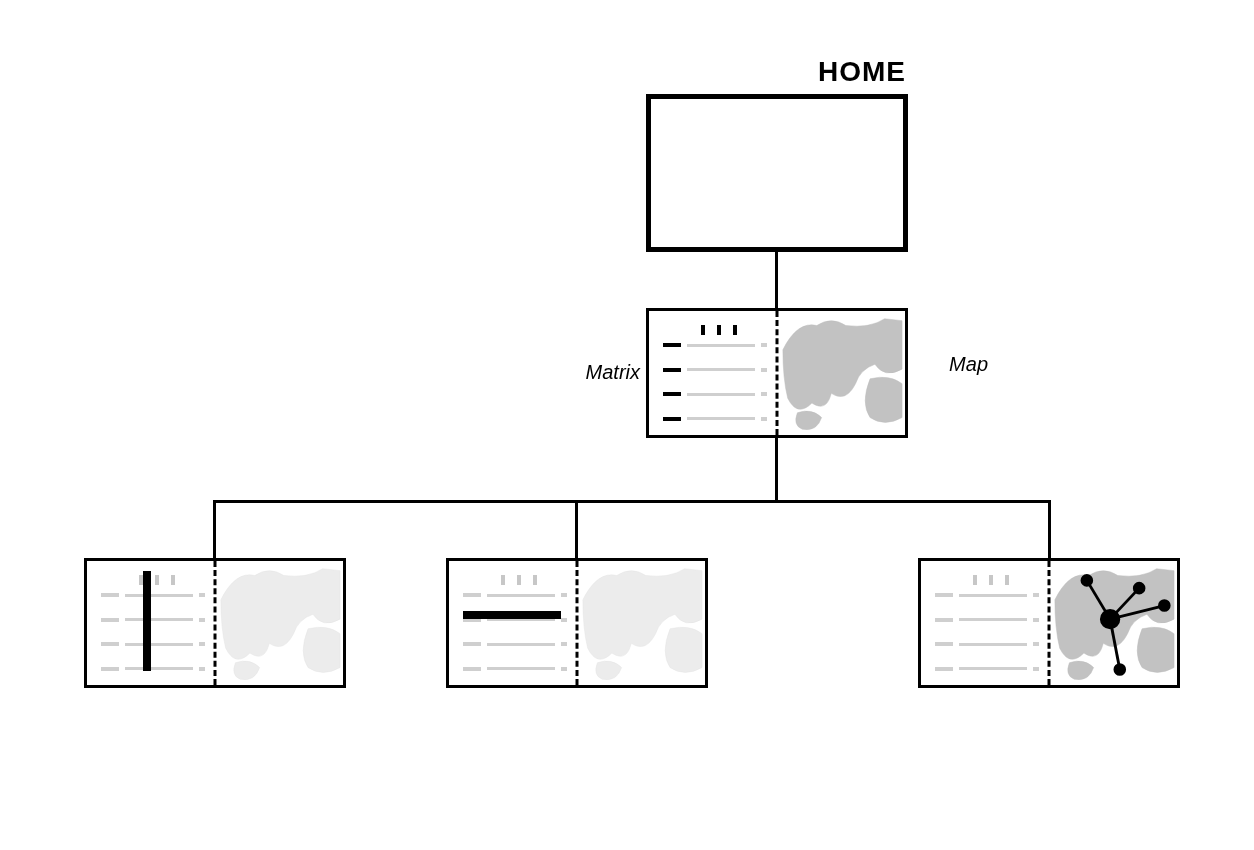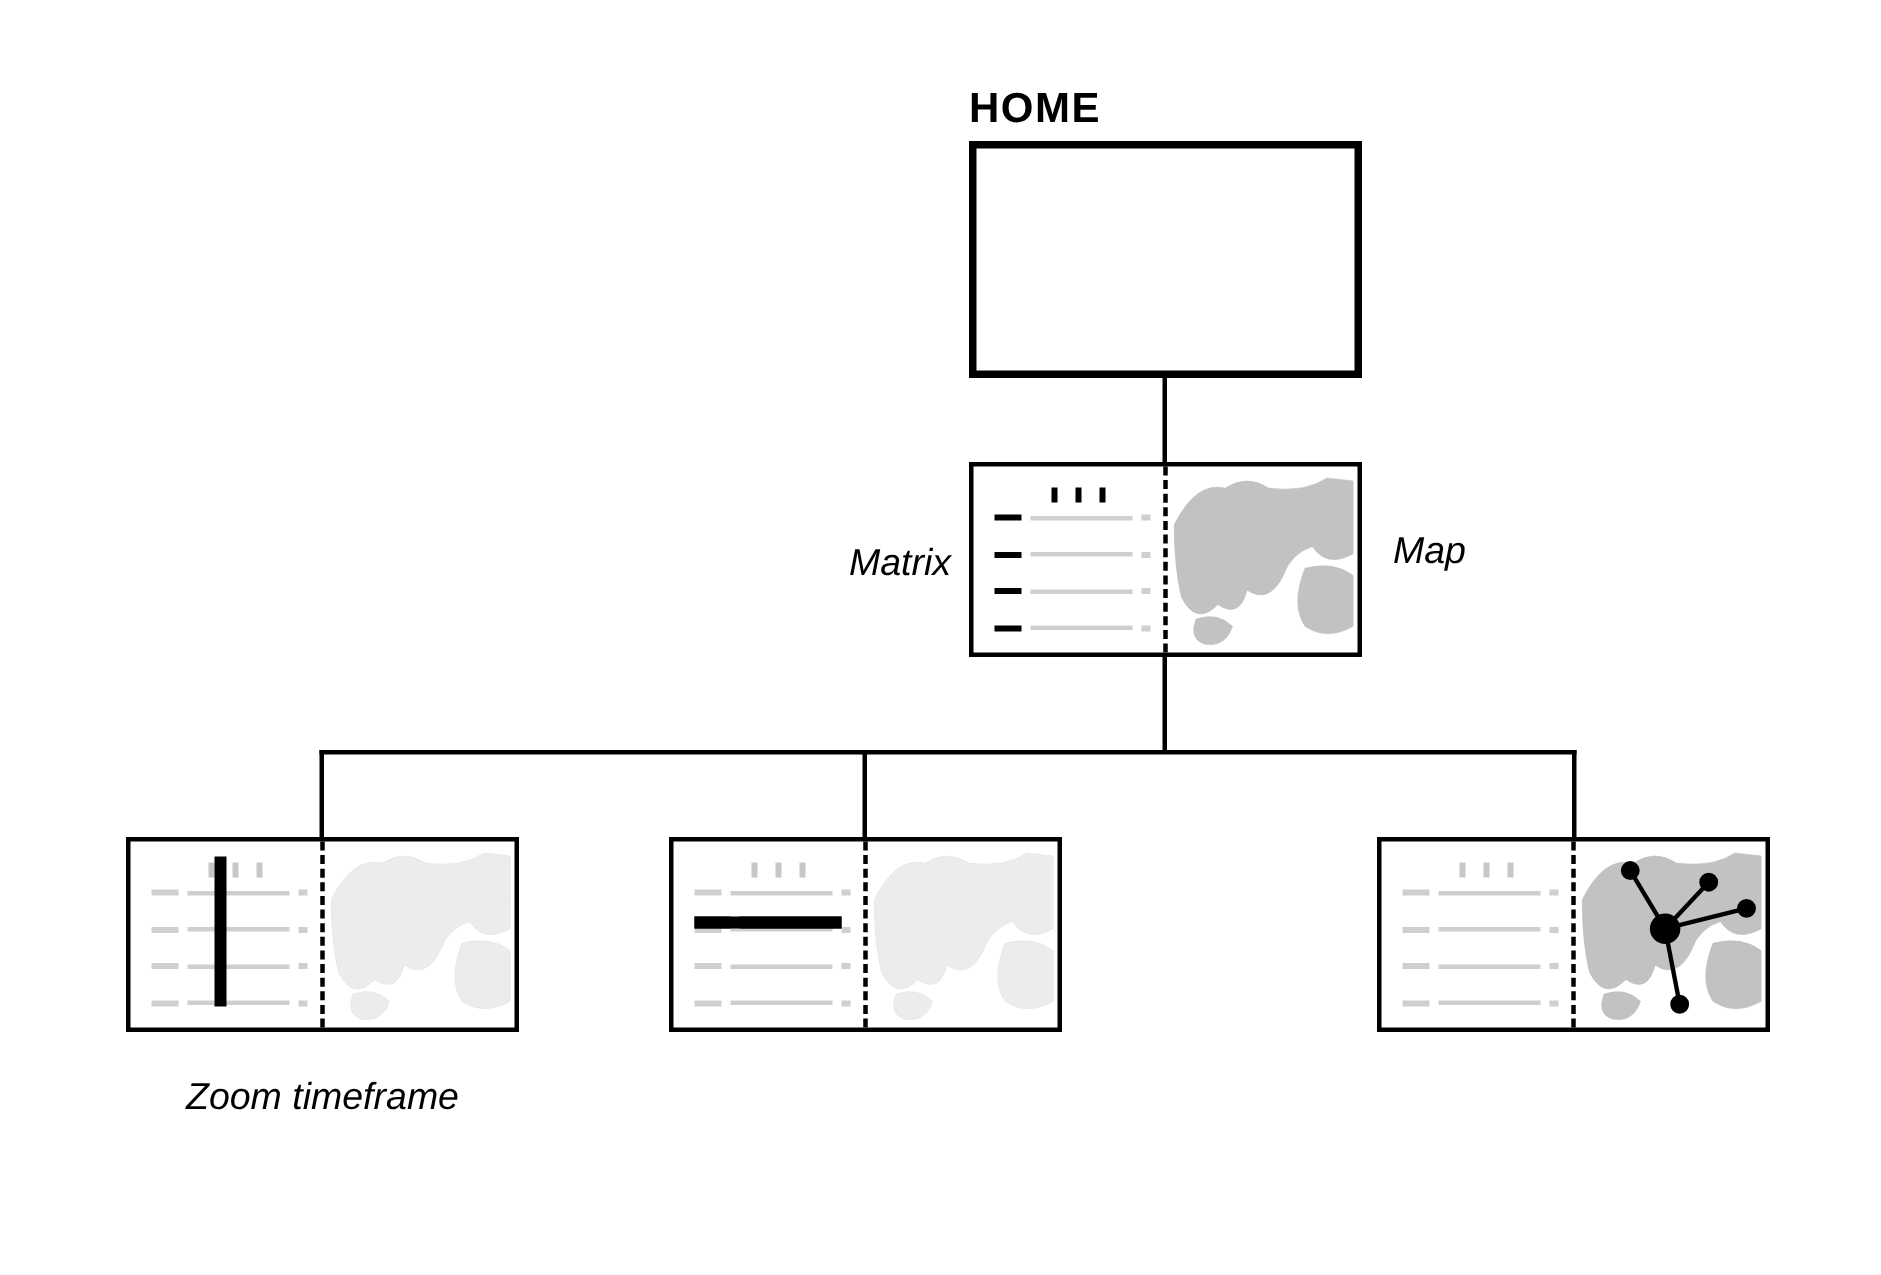--- a/index.html
+++ b/index.html
@@ -11,32 +11,32 @@
     font-family: Arial, Helvetica, sans-serif;
     color: #000000;
   }
   .stage {
     position: relative;
     width: 1254px;
     height: 850px;
   }
   .label {
     position: absolute;
-    font-size: 25px;
+    font-size: 20px;
     font-style: italic;
-    text-align: center;
+    text-align: right;
     white-space: pre-line;
     line-height: 1.25;
   }
   .title {
     position: absolute;
     font-size: 28px;
     font-weight: 900;
     letter-spacing: 1px;
-    text-align: left;
+    text-align: right;
   }
 
   
   .box {
     position: absolute;
     background: #ffffff;
     border: 3px solid #000000;
     box-sizing: border-box;
   }
   .split-box {
@@ -225,21 +225,20 @@
       <svg class="map-svg" viewBox="0 0 130 128">
         <g fill="#ececec" stroke="#e4e4e4" stroke-width="0.5">
           <path d="M5,40 Q20,10 40,15 Q55,5 70,15 Q95,18 110,8 L128,10 L128,60 Q110,70 100,55 Q85,60 80,75 Q70,95 55,85 Q50,105 35,95 Q20,110 10,90 Q5,70 5,40 Z"></path>
           <path d="M95,70 Q115,65 128,75 L128,110 Q110,120 95,110 Q85,95 95,70 Z"></path>
           <path d="M20,105 Q35,100 45,110 Q40,125 25,122 Q15,118 20,105 Z"></path>
         </g>
       </svg>
     </div>
     <div class="dash-divider"></div>
   </div>
-  <div class="label" style="left:110px; top:716px; width:210px;">Zoom timeframe</div>
 
   <div class="box split-box" style="left:446px; top:558px; width:262px; height:130px;">
     <div class="half left">
       <div class="matrix">
         <div class="m-topmarks faded">
             <span></span>
             <span></span>
             <span></span>
           </div>
         <div class="m-rows">

